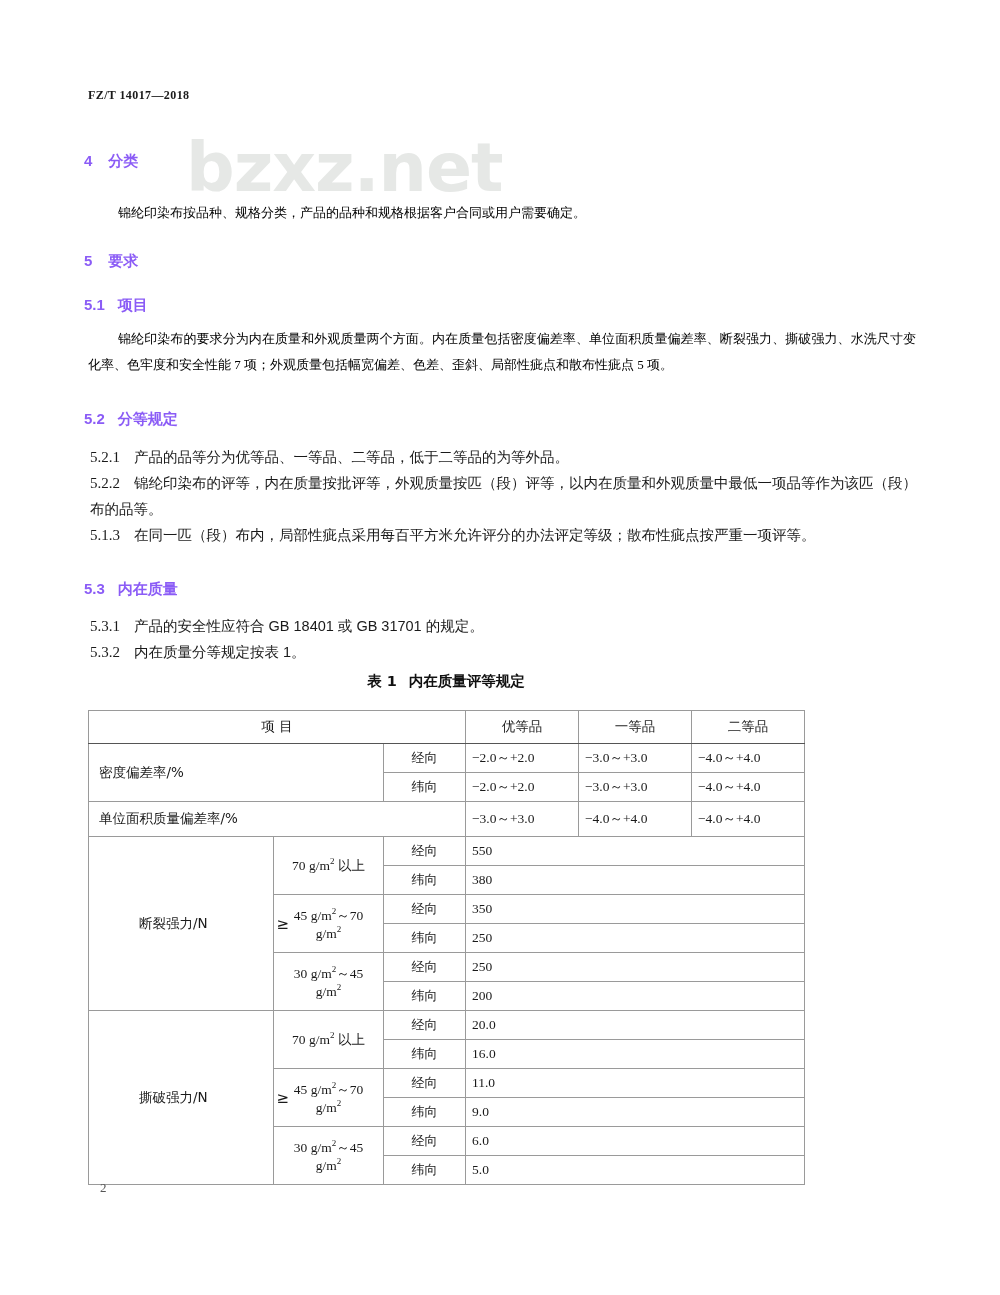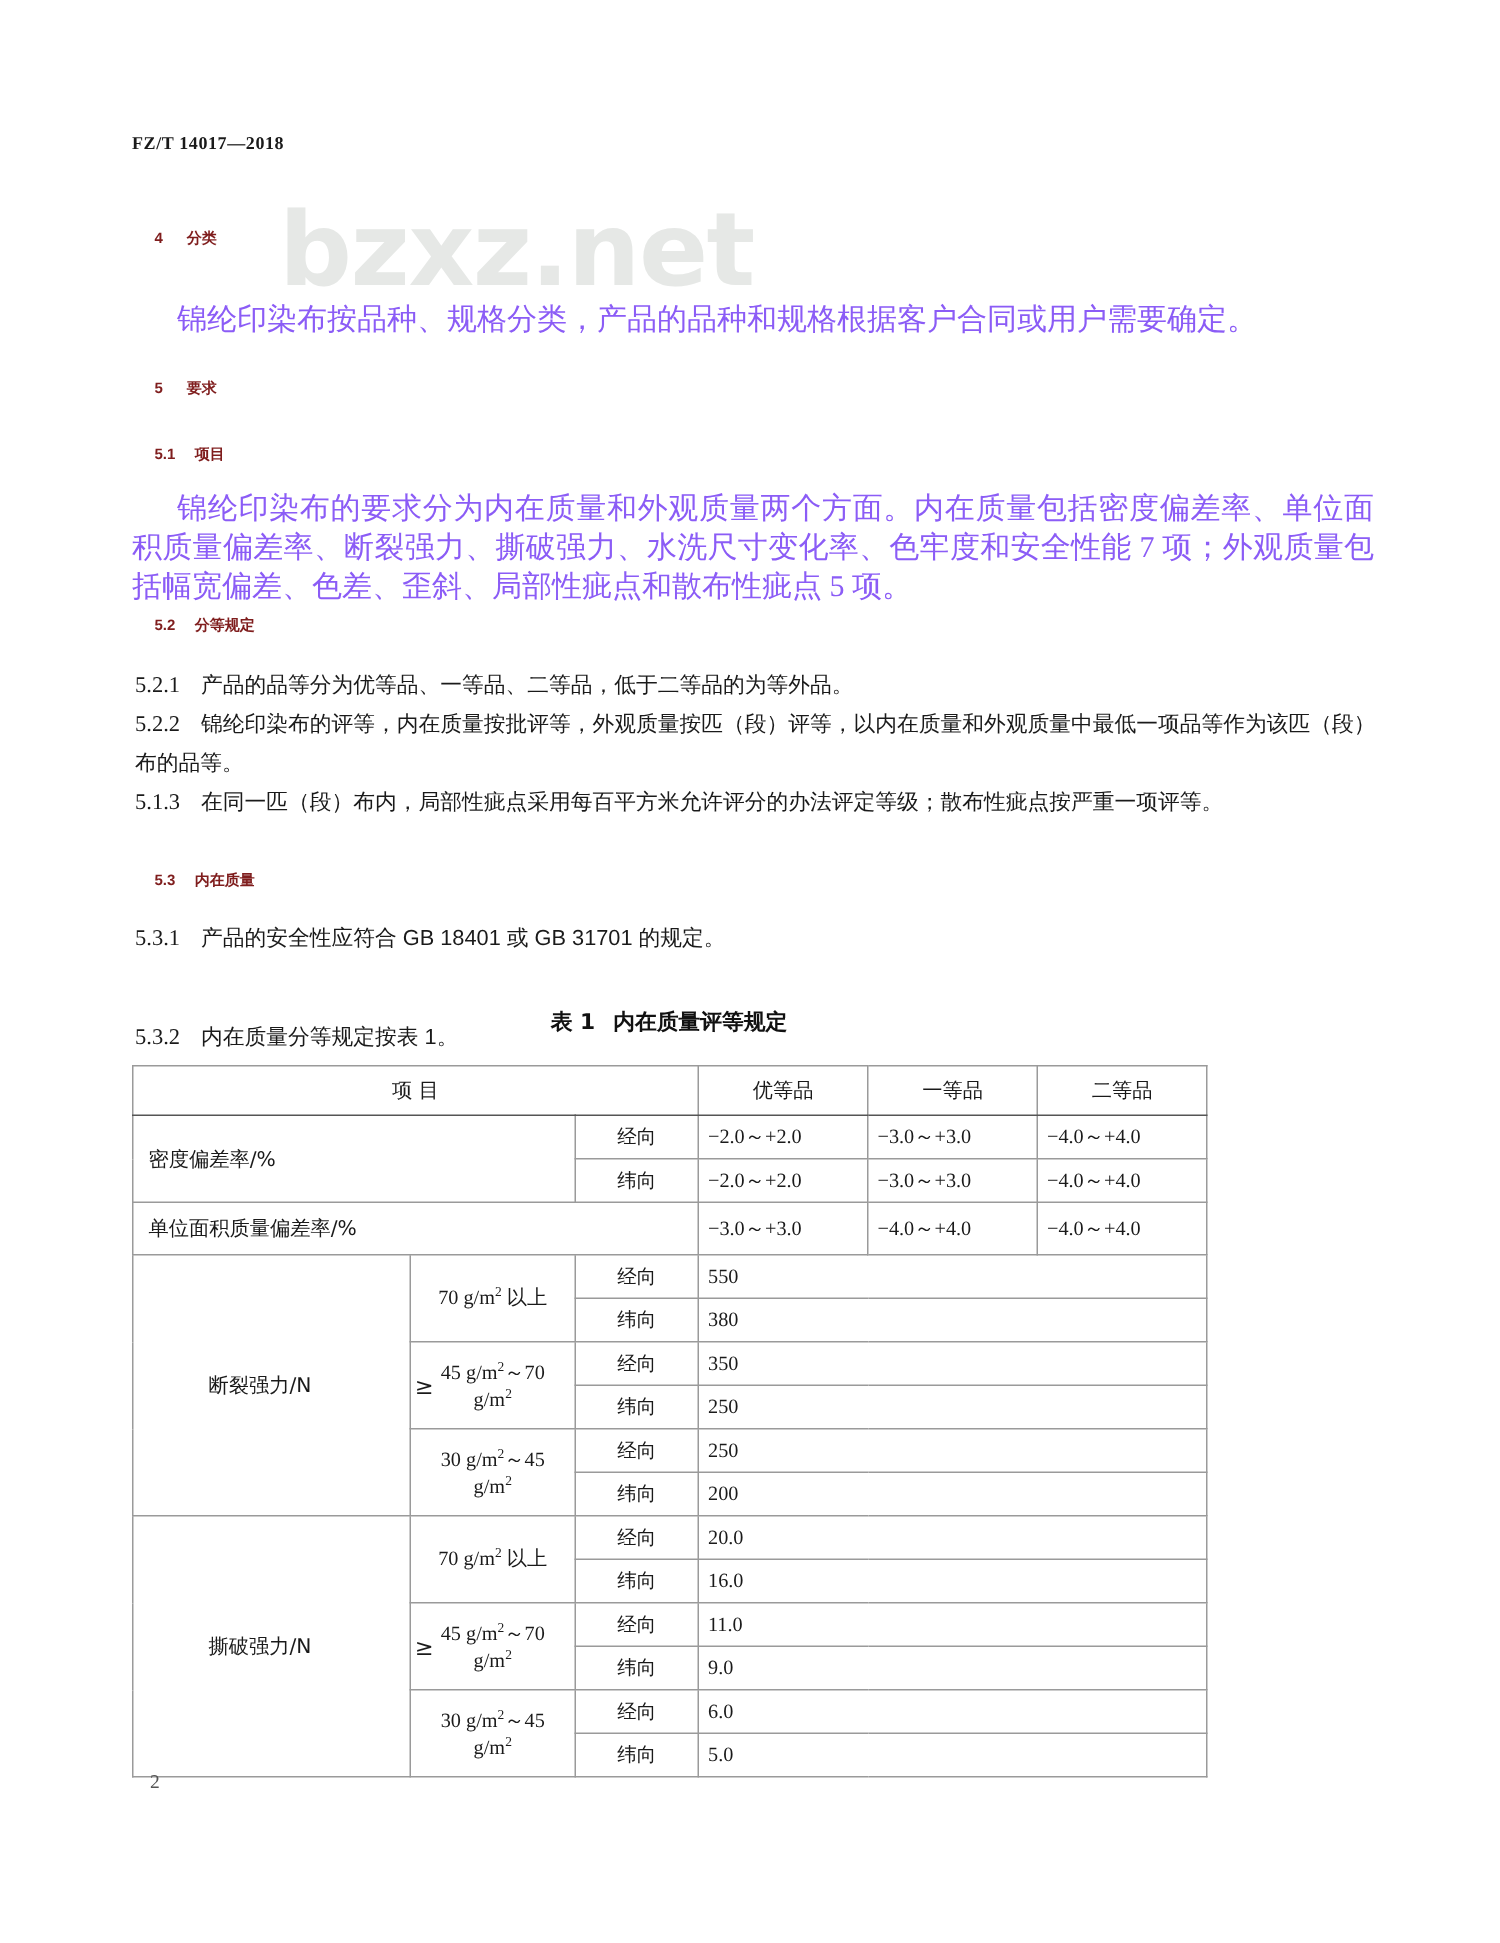--- a/index.html
+++ b/index.html
@@ -44,44 +44,44 @@
     font-family: "Liberation Serif", serif;
     font-weight: bold;
     font-size: 12px;
     letter-spacing: 0.4px;
     color: #1a1a1a;
   }
 
   
   .h-sec {
     position: absolute;
-    left: 103px;
-    font-family: "DejaVu Sans", sans-serif;
-    font-weight: bold;
-    font-size: 10px;
-    color: #7f1d1d;
+    left: 84px;
+    font-family: "DejaVu Sans", sans-serif;
+    font-weight: bold;
+    font-size: 15px;
+    color: #8b5cf6;
     white-space: nowrap;
   }
   .h-sec .num {
     font-family: "Liberation Sans", sans-serif;
     font-weight: bold;
   }
   .h-sec .gap-s { display: inline-block; width: 13px; }
   .h-sec .gap-m { display: inline-block; width: 16px; }
 
   
   .para {
     position: absolute;
     left: 88px;
     width: 828px;
     font-family: "Liberation Serif", serif;
-    font-size: 20px;
+    font-size: 13px;
     line-height: 26px;
     text-align: justify;
-    color: #8b5cf6;
+    color: #000000;
   }
   .para.indent { text-indent: 30px; }
 
   .clause {
     position: absolute;
     left: 90px;
     width: 828px;
     font-family: "Liberation Serif", serif;
     font-size: 15px;
     line-height: 26px;
@@ -229,21 +229,21 @@
       <span>5.1.3</span><span class="sp"></span><span class="cn">在同一匹（段）布内，局部性疵点采用每百平方米允许评分的办法评定等级；散布性疵点按严重一项评等。</span>
     </div>
 
     <div class="h-sec" style="top:580px;">
       <span class="num">5.3</span><span class="gap-s"></span><span>内在质量</span>
     </div>
 
     <div class="clause" style="top:613px;">
       <span>5.3.1</span><span class="sp"></span><span class="cn">产品的安全性应符合 GB 18401 或 GB 31701 的规定。</span>
     </div>
-    <div class="clause" style="top:639px;margin-top:40px;">
+    <div class="clause" style="top:639px;">
       <span>5.3.2</span><span class="sp"></span><span class="cn">内在质量分等规定按表 1。</span>
     </div>
 
     <div class="tbl-caption">
       <span>表 1</span><span class="sp"></span><span>内在质量评等规定</span>
     </div>
 
     <div class="tbl-wrap">
       <table class="std">
         <colgroup>

